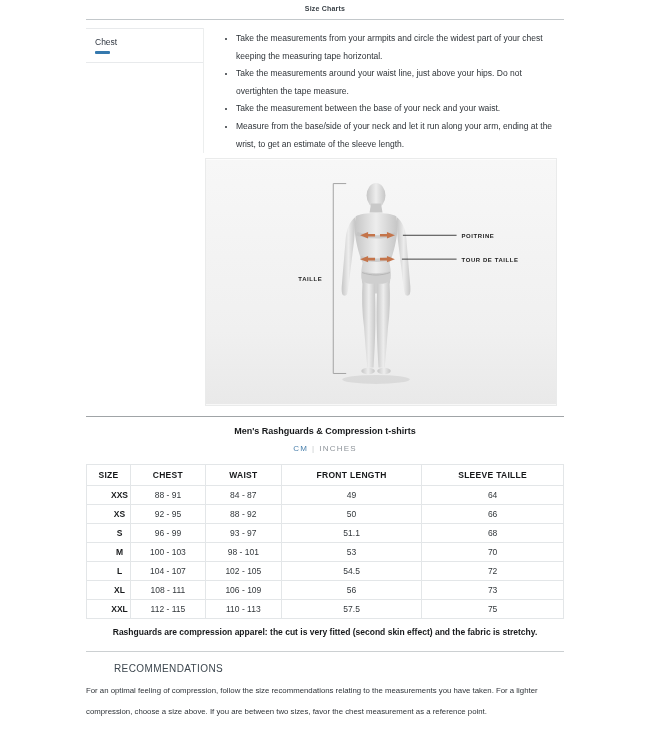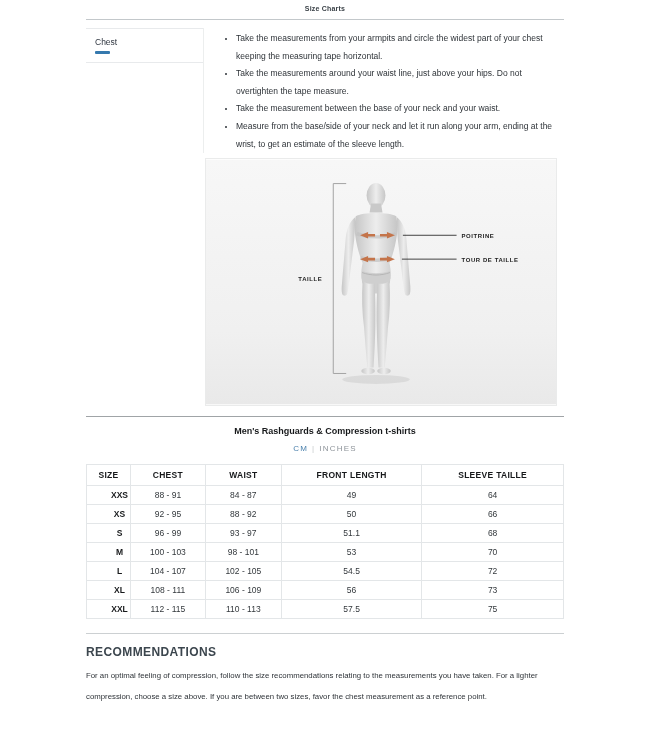--- a/index.html
+++ b/index.html
@@ -41,21 +41,21 @@
   .size-table th, .size-table td { border: 1px solid #e3e6e8; text-align: center; }
   .size-table th { font-size: 8.5px; padding: 5px 8px; color: #17191b; letter-spacing: .3px; }
   .size-table td { font-size: 8.5px; padding: 4px 2px; color: #33383c; }
   .size-table td.size-col { font-weight: 700; color: #17191b; padding-left: 24px; }
   .col-size { width: 9%; } .col-chest { width: 15.7%; } .col-waist { width: 16%; }
   .col-front { width: 29.5%; } .col-sleeve { width: 29.8%; }
 
   .note { text-align: center; font-size: 8.5px; font-weight: 700; color: #17191b; margin-top: 8px; }
 
   .rec-divider { border: none; border-top: 1px solid #ccd0d2; margin-top: 14px; }
-  .rec-heading { font-size: 12px; color: #3c464e; margin-top: 11px; letter-spacing: .4px; font-weight: 700; }
+  .rec-heading { font-size: 10px; color: #3c464e; margin-top: 11px; letter-spacing: .4px; font-weight: 400; margin-left: 28px; }
   .rec-body { font-size: 7.8px; line-height: 21px; color: #2e3338; margin-top: 6px; }
 
   .fig-label { font-size: 6px; font-weight: 700; letter-spacing: .6px; fill: #222; font-family: "Liberation Sans", sans-serif; }
 </style>
 </head>
 <body>
 
 <div class="page-title">Size Charts</div>
 
 <div class="widget">
@@ -203,18 +203,19 @@
       <tr>
         <td class="size-col">XXL</td>
         <td>112 - 115</td>
         <td>110 - 113</td>
         <td>57.5</td>
         <td>75</td>
       </tr>
     </tbody>
   </table>
 
+  <div class="note">Rashguards are compression apparel: the cut is very fitted (second skin effect) and the fabric is stretchy.</div>
 
   <hr class="rec-divider">
   <div class="rec-heading">RECOMMENDATIONS</div>
   <div class="rec-body">For an optimal feeling of compression, follow the size recommendations relating to the measurements you have taken. For a lighter compression, choose a size above. If you are between two sizes, favor the chest measurement as a reference point.</div>
 
 </div>
 
 </body></html>

